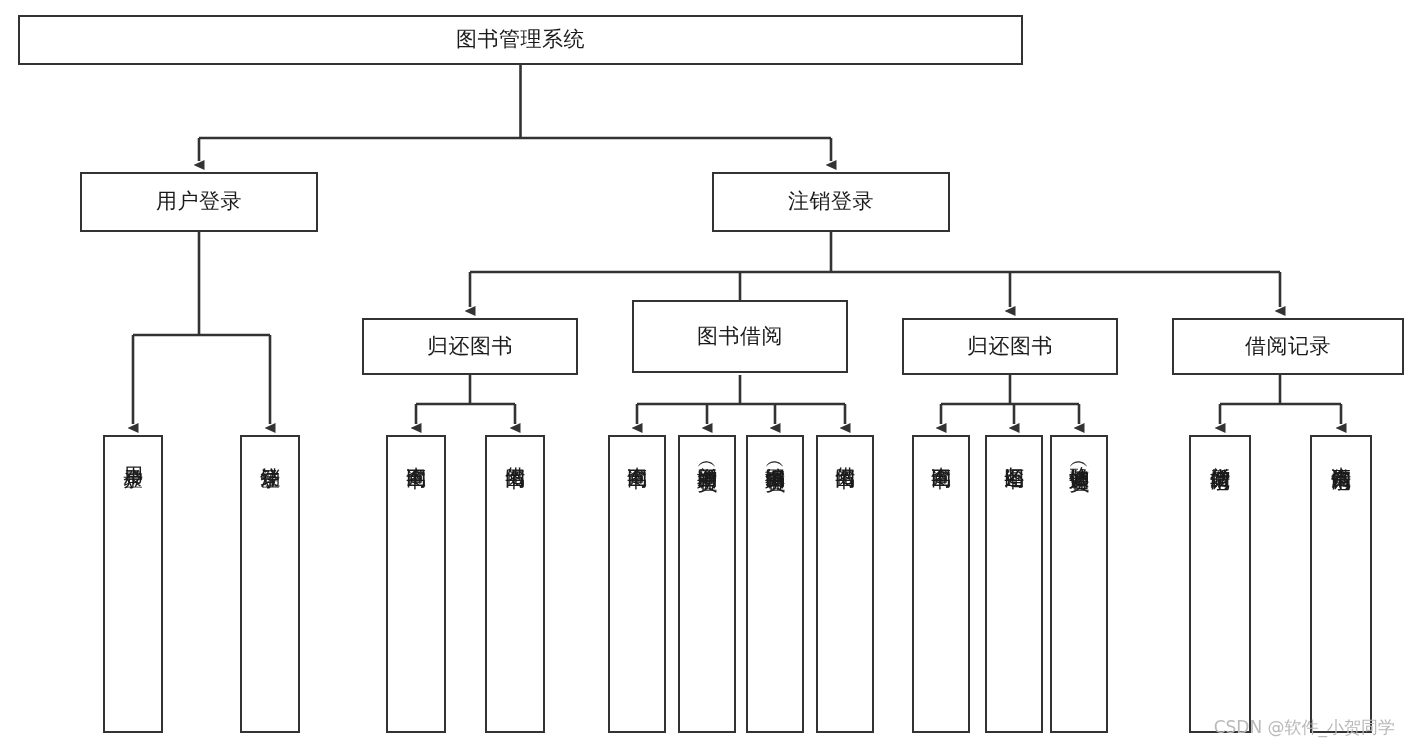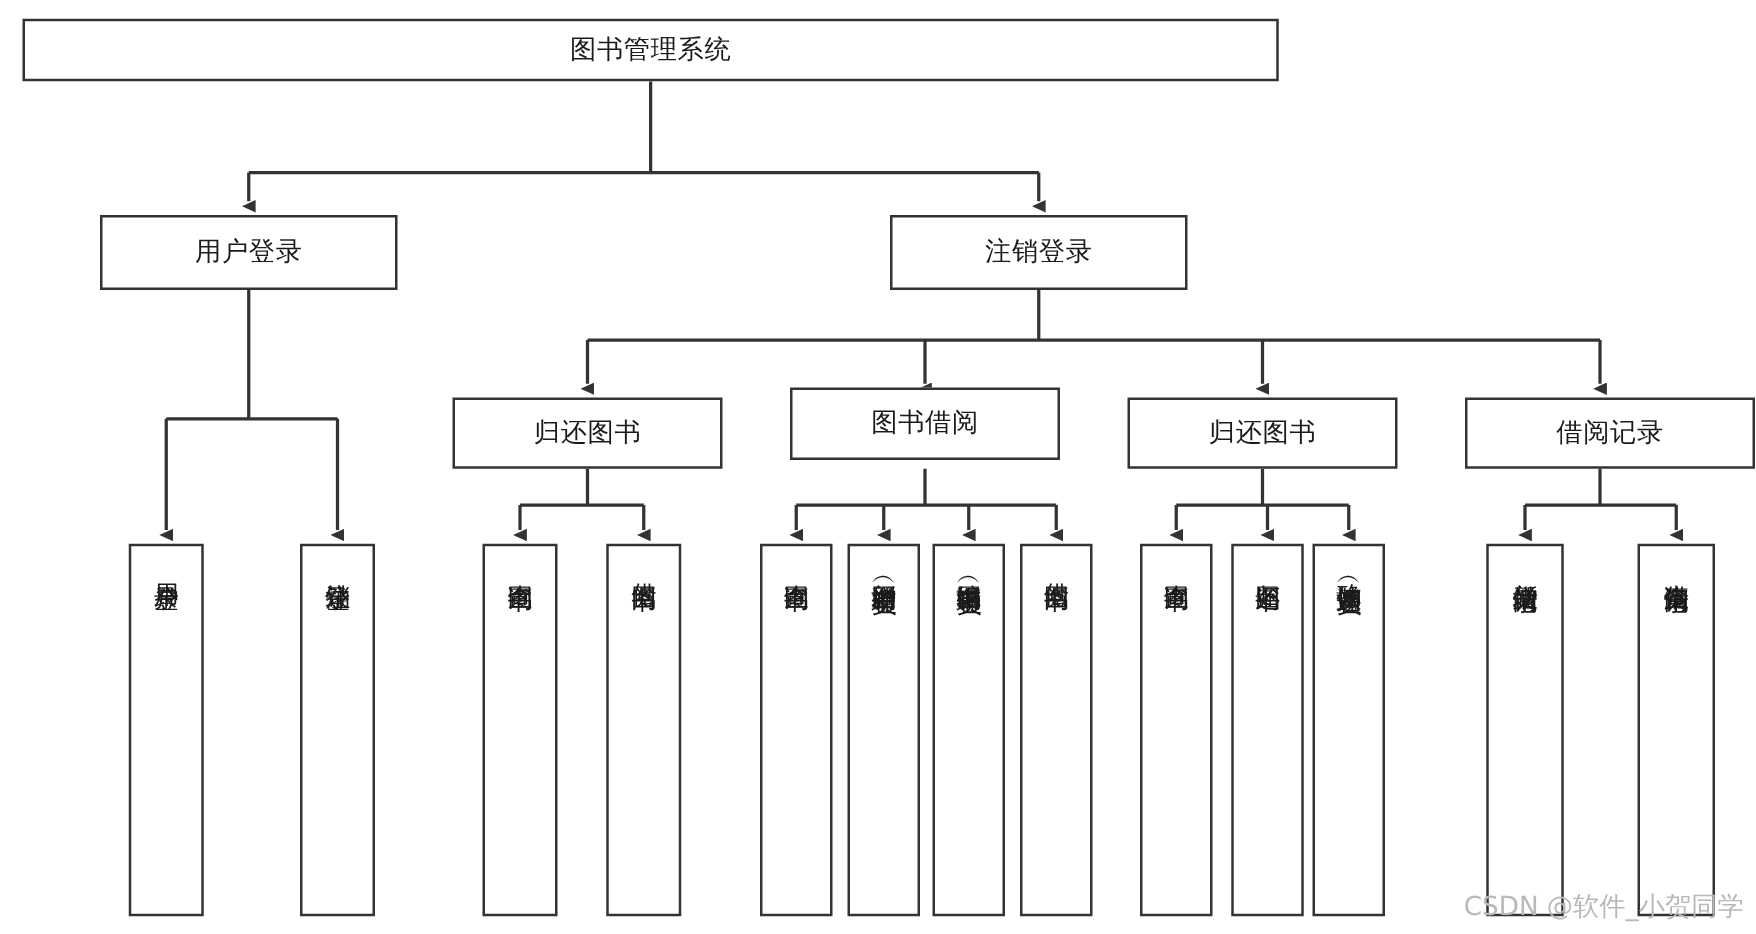--- a/index.html
+++ b/index.html
@@ -57,21 +57,21 @@
     text-orientation: upright;
     font-size: 20px;
     line-height: 1.18;
     letter-spacing: 1px;
     white-space: nowrap;
   }
   #watermark {
     position: absolute;
     right: 10px;
     bottom: 8px;
-    font-size: 21px;
+    font-size: 17px;
     color: #b9b9b9;
     white-space: nowrap;
     z-index: 5;
     font-family: "DejaVu Sans", "Liberation Sans", sans-serif;
   }
 </style>
 </head>
 <body>
 
 <div id="diagram-root">
@@ -125,21 +125,21 @@
       </div>
       <div class="node horizontal" style="left: 80px; top: 172px; width: 238px; height: 60px;">
         <span class="node-label">用户登录</span>
       </div>
       <div class="node horizontal" style="left: 712px; top: 172px; width: 238px; height: 60px;">
         <span class="node-label">注销登录</span>
       </div>
       <div class="node horizontal" style="left: 362px; top: 318px; width: 216px; height: 57px;">
         <span class="node-label">归还图书</span>
       </div>
-      <div class="node horizontal" style="left: 632px; top: 310px; width: 216px; height: 58px;">
+      <div class="node horizontal" style="left: 632px; top: 300px; width: 216px; height: 73px;">
         <span class="node-label">图书借阅</span>
       </div>
       <div class="node horizontal" style="left: 902px; top: 318px; width: 216px; height: 57px;">
         <span class="node-label">归还图书</span>
       </div>
       <div class="node horizontal" style="left: 1172px; top: 318px; width: 232px; height: 57px;">
         <span class="node-label">借阅记录</span>
       </div>
       <div class="node vertical" style="left: 103px; top: 435px; width: 60px; height: 298px;">
         <span class="node-label">用户登录</span>

